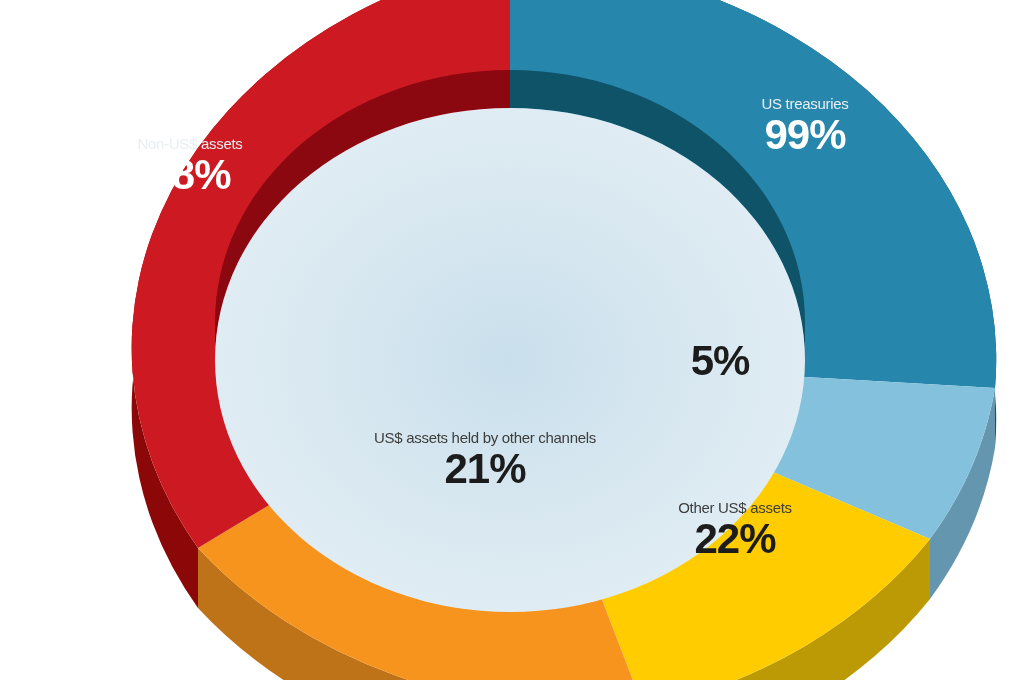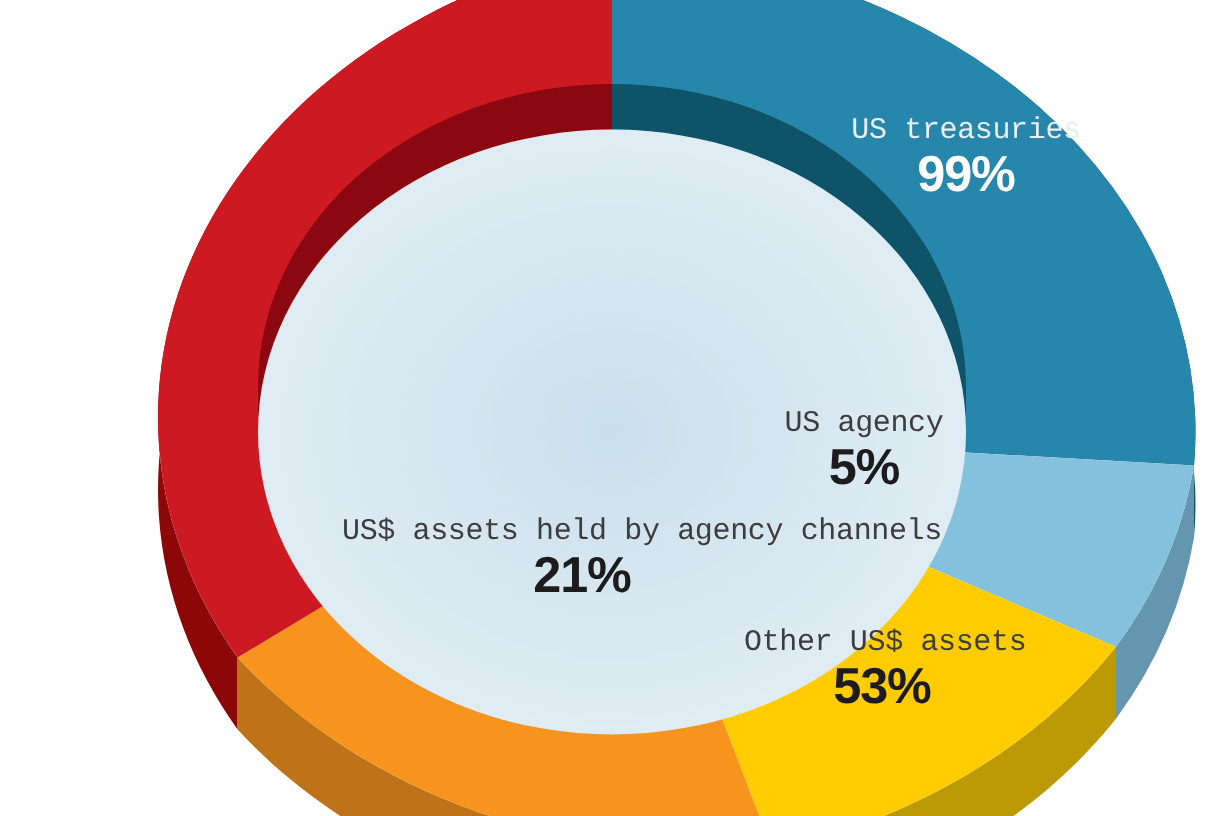--- a/index.html
+++ b/index.html
@@ -27,22 +27,22 @@
     display: block;
   }
   .label-group {
     position: absolute;
     text-align: center;
     line-height: 1;
     white-space: nowrap;
     pointer-events: none;
   }
   .label-name {
-    font-family: Liberation Mono, monospace;
-    font-size: 25px;
+    font-family: Liberation Sans, sans-serif;
+    font-size: 15px;
     font-weight: 400;
     letter-spacing: -0.3px;
     display: block;
     margin-bottom: 3px;
   }
   .label-value {
     font-family: "Liberation Sans", sans-serif;
     font-size: 42px;
     font-weight: 700;
     letter-spacing: -1px;
@@ -51,21 +51,21 @@
   .on-dark .label-name { color: #e8eef1; }
   .on-dark .label-value { color: #ffffff; }
   .on-light .label-name { color: #3d3d3d; }
   .on-light .label-value { color: #1c1c1c; }
 
   
   #lbl-non-usd   { left: 60px;  top: 136px; width: 260px; }
   #lbl-treasury  { left: 690px; top: 96px;  width: 230px; }
   #lbl-agency    { left: 620px; top: 340px; width: 200px; }
   #lbl-other-ch  { left: 285px; top: 430px; width: 400px; }
-  #lbl-other-usd { left: 620px; top: 500px; width: 230px; margin-top: 23px; }
+  #lbl-other-usd { left: 620px; top: 500px; width: 230px; }
 </style>
 </head>
 <body>
 
 <div id="stage" style="background: rgb(255, 255, 255);">
 
   <svg id="chart-svg" viewBox="0 0 1020 680">
     <defs>
       <radialGradient id="holeGrad" cx="50%" cy="50%" r="62%">
         <stop offset="0%" stop-color="#c9dfec"></stop>
@@ -152,34 +152,37 @@
                  A 295 252 0 0 1 805 360
                  L 805 322
                  A 295 252 0 0 0 510 70
                  Z"></path>
       </g>
 
       <ellipse cx="510" cy="360" rx="295" ry="252" fill="url(#holeGrad)"></ellipse>
     </g>
   </svg>
 
+  <div class="label-group on-dark" id="lbl-non-usd">
+    <span class="label-name">Non-US$ assets</span>
+    <span class="label-value">38%</span>
+  </div>
 
   <div class="label-group on-dark" id="lbl-treasury">
     <span class="label-name">US treasuries</span>
     <span class="label-value">99%</span>
   </div>
 
   <div class="label-group on-light" id="lbl-agency">
-    <span class="label-name">US agency</span>
     <span class="label-value">5%</span>
   </div>
 
   <div class="label-group on-light" id="lbl-other-ch">
-    <span class="label-name">US$ assets held by agency channels</span>
+    <span class="label-name">US$ assets held by other channels</span>
     <span class="label-value">21%</span>
   </div>
 
   <div class="label-group on-light" id="lbl-other-usd">
     <span class="label-name">Other US$ assets</span>
-    <span class="label-value">53%</span>
+    <span class="label-value">22%</span>
   </div>
 
 </div>
 
 </body></html>

